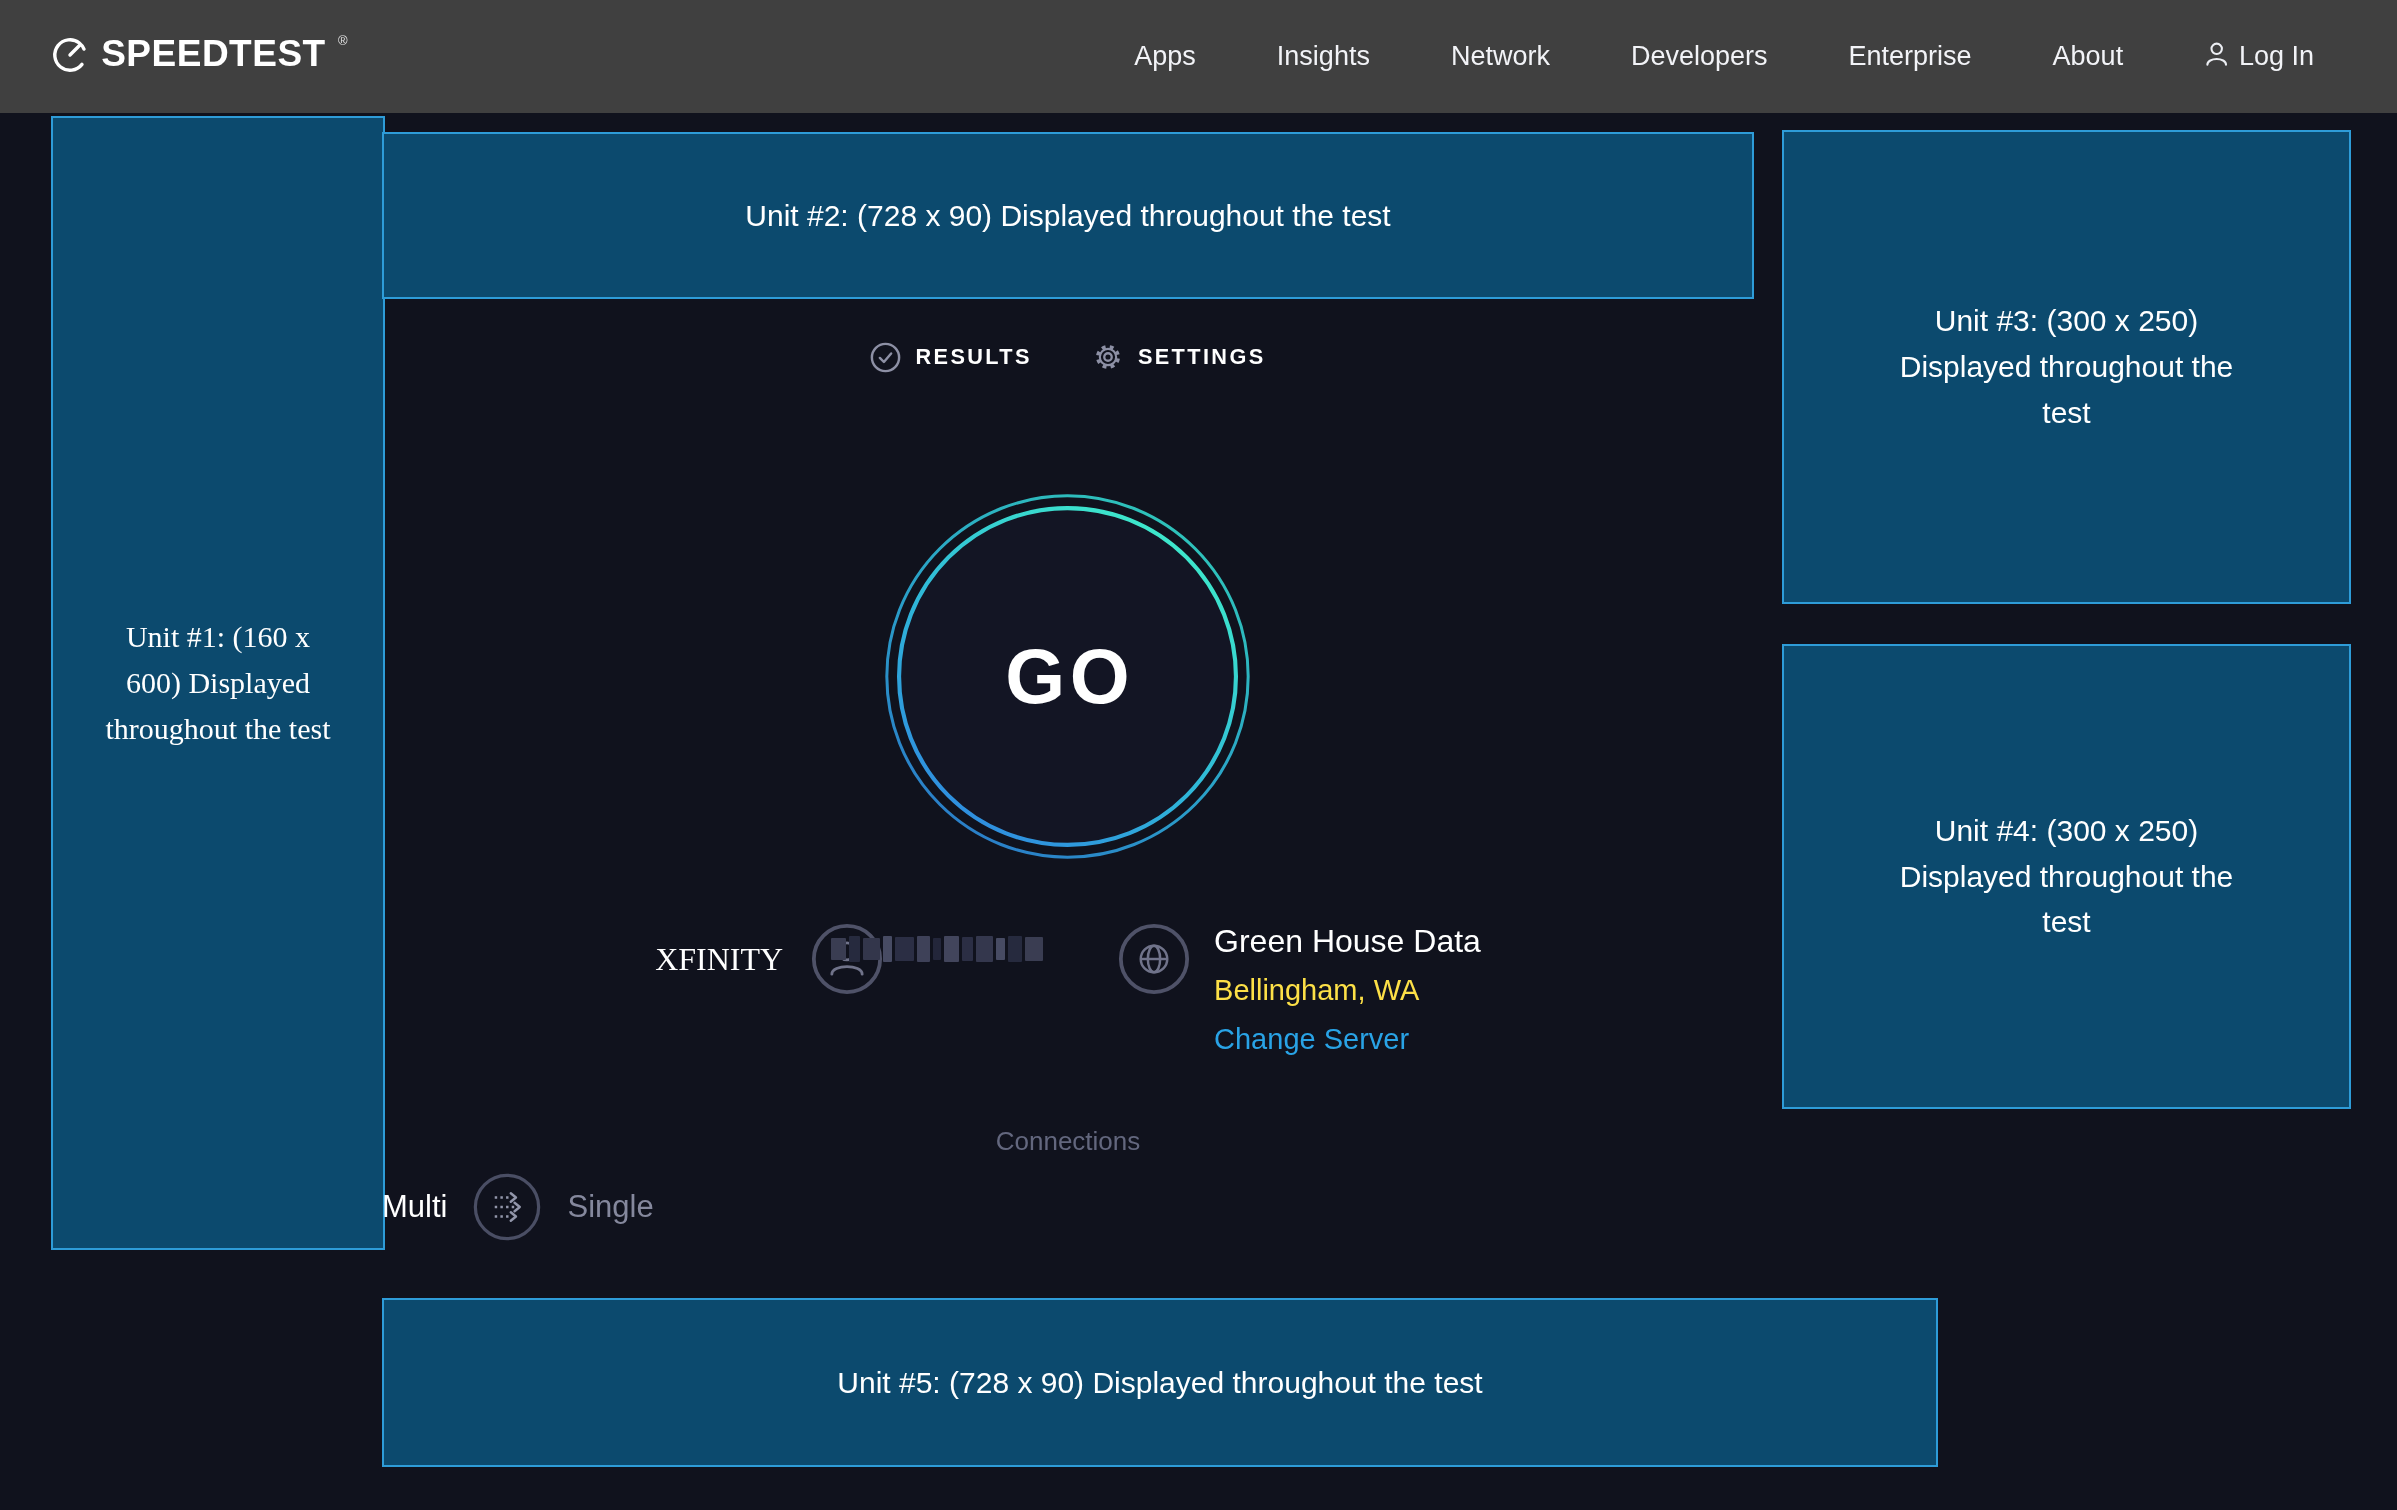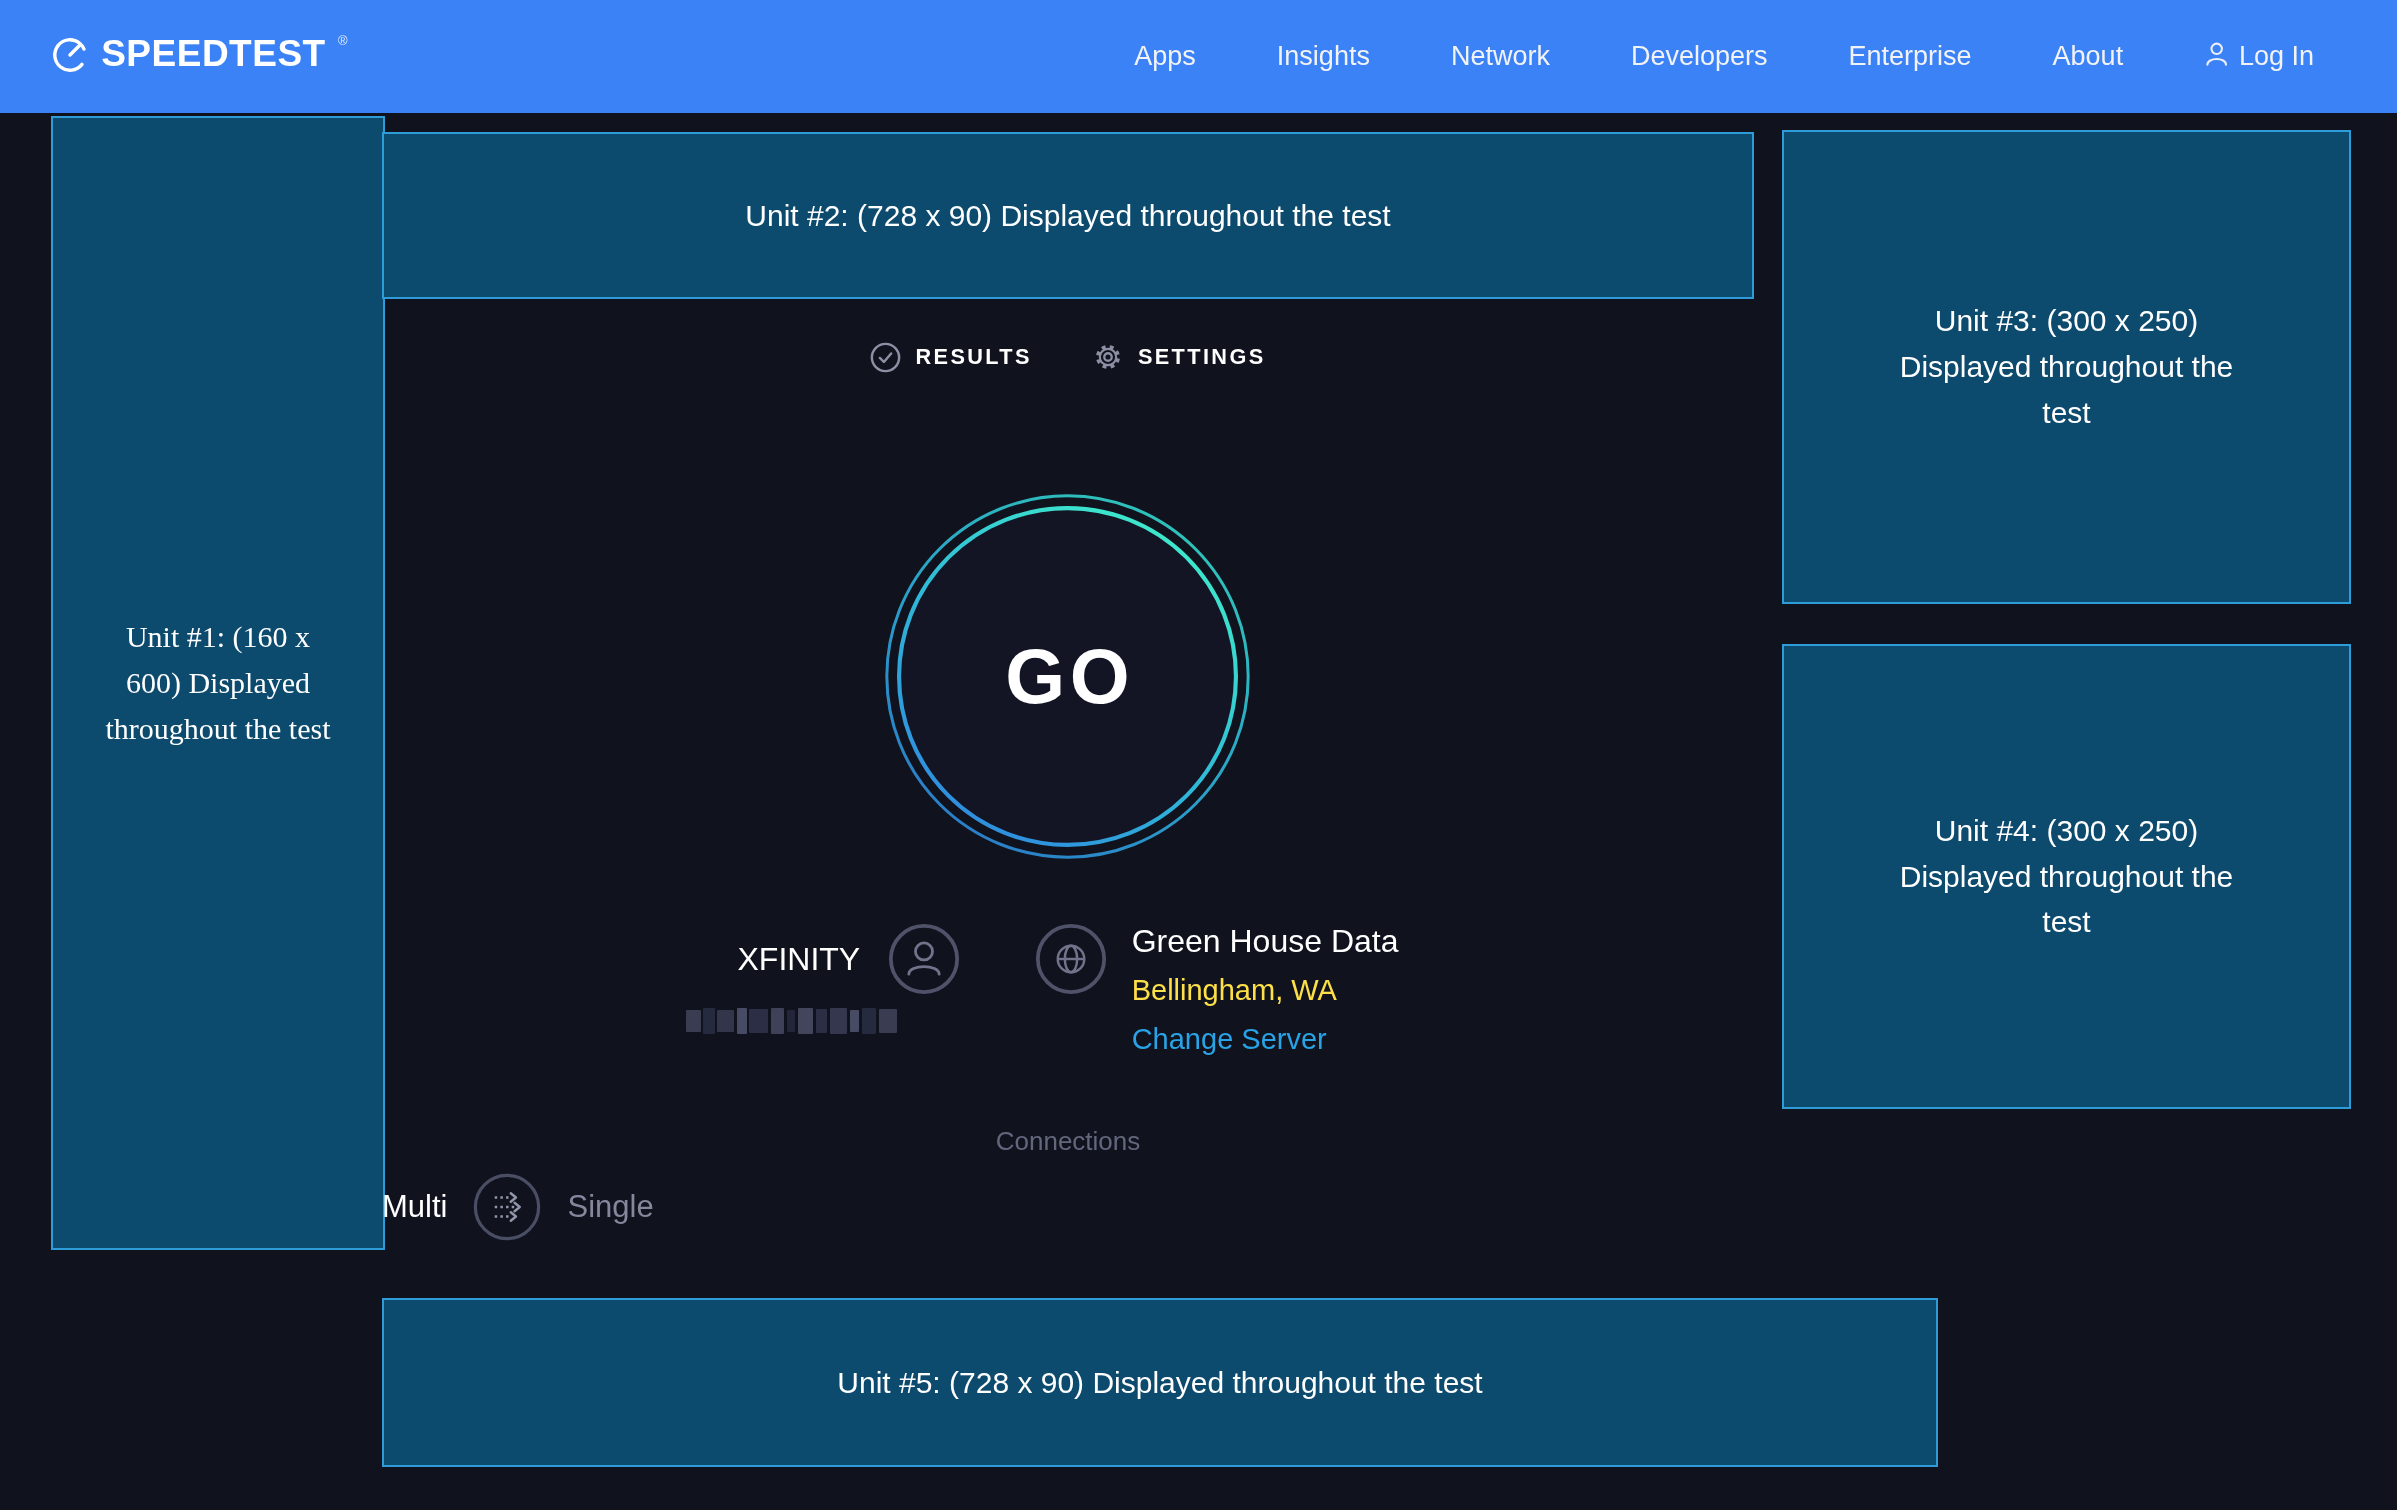--- a/index.html
+++ b/index.html
@@ -16,21 +16,21 @@
 
   
   .header {
     position: absolute;
     top: 0; left: 0; right: 0;
     height: 113px;
     display: flex;
     align-items: center;
     justify-content: space-between;
     padding: 0 83px 0 51px;
-    background: #3b82f6;
+    background: #404040;
   }
   .logo {
     display: flex;
     align-items: flex-start;
     gap: 12.2px;
     cursor: pointer;
     text-decoration: none;
     color: #fff;
   }
   .logo-text {
@@ -131,21 +131,21 @@
   }
 
   
   .info-row {
     position: absolute;
     left: 382px; top: 923px; width: 1372px;
     display: flex;
     justify-content: center;
     align-items: flex-start;
   }
-  .isp-block { display: flex; flex-direction: column; }
+  .isp-block { display: flex; flex-direction: row; font-family: Liberation Serif, serif; }
   .isp-top { display: flex; align-items: center; gap: 28px; }
   .isp-name {
     font-size: 32px;
     font-weight: 500;
     color: #ffffff;
   }
   .redacted-ip {
     margin-top: 13px;
     margin-left: -52px;
     display: flex;

